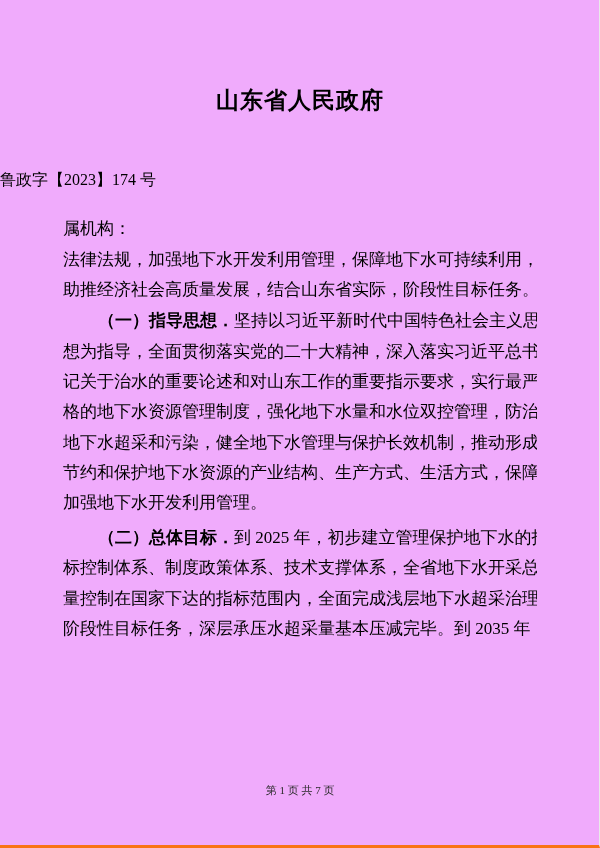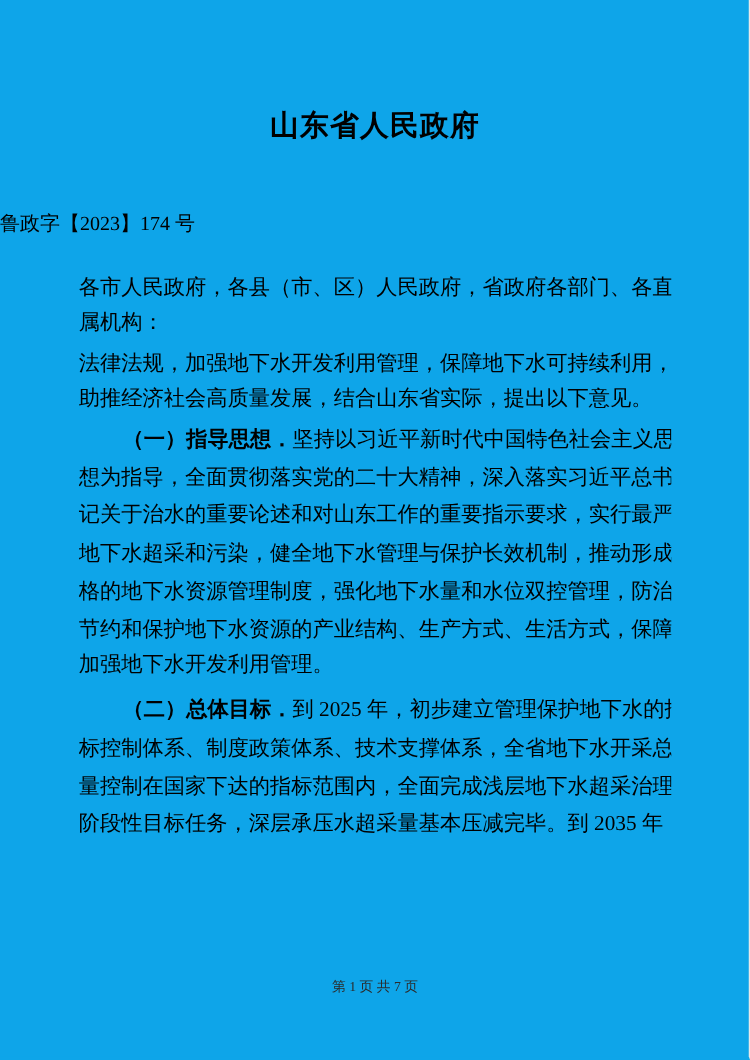--- a/index.html
+++ b/index.html
@@ -7,23 +7,23 @@
     width: 600px; height: 848px;
     background: #ffffff;
     font-family: "Liberation Serif", serif;
     color: #000000;
     overflow: hidden;
     position: relative;
   }
   .page {
     position: absolute; left: 0; top: 0;
     width: 599px; height: 845px;
-    background: #0ea5e9;
+    background: #f0abfc;
     border-right: 1px solid #e9e9e9;
-    border-bottom: 3px solid #0ea5e9;
+    border-bottom: 3px solid #f97316;
   }
   .title-block {
     position: absolute; top: 84px; left: 0;
     width: 600px;
     text-align: center;
     font-family: "Liberation Sans", "DejaVu Sans", sans-serif;
     font-weight: bold;
     font-size: 23px;
     line-height: 33px;
     letter-spacing: 1px;
@@ -78,32 +78,31 @@
 <div class="page">
 
   <div class="title-block">
     <div>山东省人民政府</div>
   </div>
 
   <div class="doc-number">鲁政字【2023】174 号</div>
 
   <div class="body-text">
 
-    <div class="line fill">各市人民政府，各县（市、区）人民政府，省政府各部门、各直</div>
     <div class="line end">属机构：</div>
 
     <div class="line fill">法律法规，加强地下水开发利用管理，保障地下水可持续利用，</div>
-    <div class="line end">助推经济社会高质量发展，结合山东省实际，提出以下意见。</div>
+    <div class="line end">助推经济社会高质量发展，结合山东省实际，阶段性目标任务。</div>
 
 
     <div class="line fill indent"><span class="label-bold">（一）指导思想．</span><span>坚持以习近平新时代中国特色社会主义思</span></div>
     <div class="line fill">想为指导，全面贯彻落实党的二十大精神，深入落实习近平总书</div>
     <div class="line fill">记关于治水的重要论述和对山东工作的重要指示要求，实行最严</div>
+    <div class="line fill">格的地下水资源管理制度，强化地下水量和水位双控管理，防治</div>
     <div class="line fill">地下水超采和污染，健全地下水管理与保护长效机制，推动形成</div>
-    <div class="line fill">格的地下水资源管理制度，强化地下水量和水位双控管理，防治</div>
     <div class="line fill">节约和保护地下水资源的产业结构、生产方式、生活方式，保障</div>
     <div class="line end">加强地下水开发利用管理。</div>
 
     <div class="line fill indent sub2-first"><span class="label-bold">（二）总体目标．</span><span>到 2025 年，初步建立管理保护地下水的指</span></div>
     <div class="line fill">标控制体系、制度政策体系、技术支撑体系，全省地下水开采总</div>
     <div class="line fill">量控制在国家下达的指标范围内，全面完成浅层地下水超采治理</div>
     <div class="line fill">阶段性目标任务，深层承压水超采量基本压减完毕。到 2035 年，</div>
 
   </div>
 

